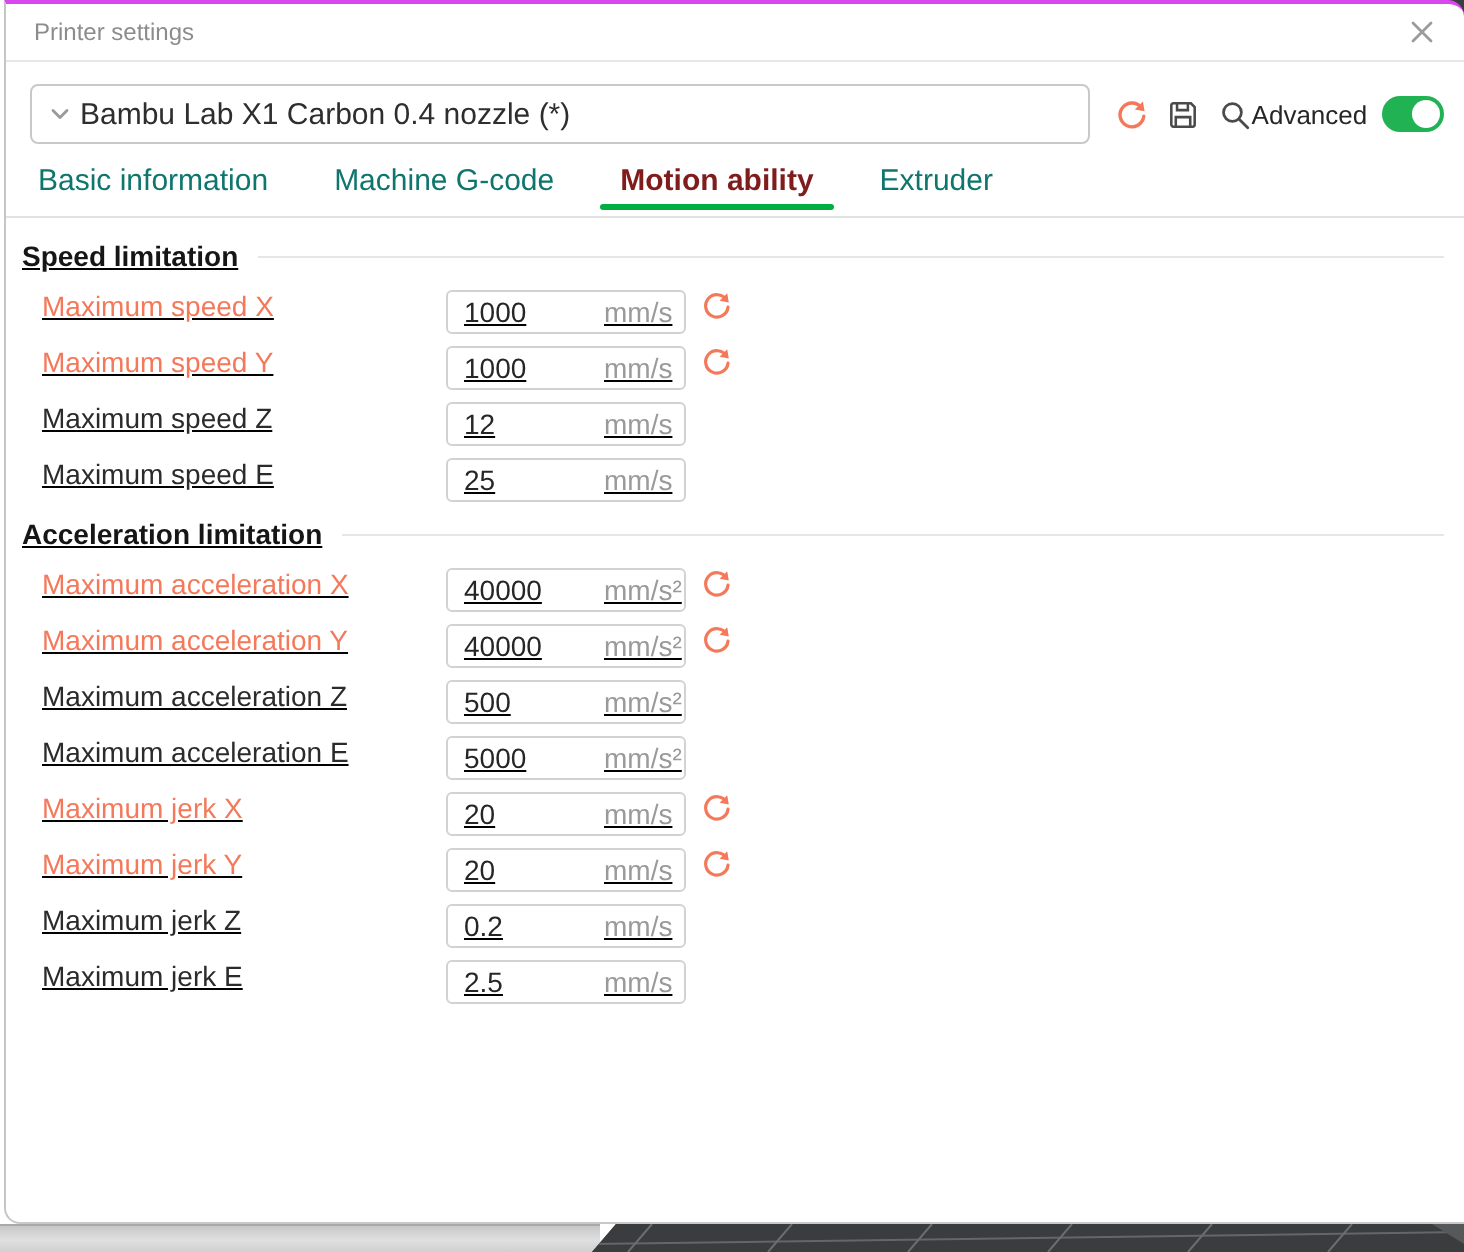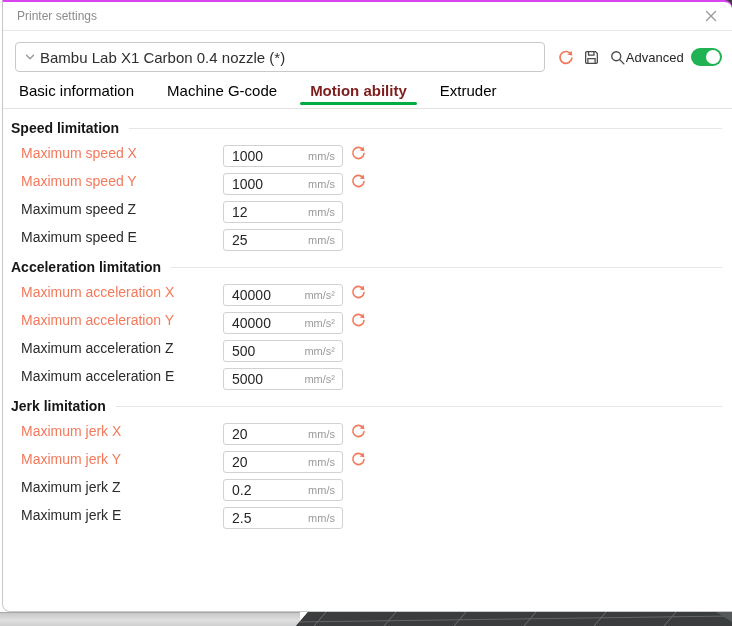--- a/index.html
+++ b/index.html
@@ -64,30 +64,30 @@
     position:absolute;top:2px;right:2px;width:14px;height:14px;
     border-radius:50%;background:#ffffff;
   }
   
   .tabbar{
     display:flex;align-items:flex-end;gap:13px;
     padding:0 0 0 6px;height:27px;
     border-bottom:1px solid #e2e2e2;
   }
   .tab{
-    font-size:15px;color:#000000;padding:0 10px 9px 10px;
+    font-size:15px;color:#0f766e;padding:0 10px 9px 10px;
     position:relative;cursor:pointer;white-space:nowrap;
   }
   .tab.active{color:#7f1d1d;font-weight:bold;}
   .tab.active::after{
     content:"";position:absolute;left:0;right:0;bottom:3px;height:3px;
     border-radius:2px;background:#00ae42;
   }
   
-  .content{padding:0;}
+  .content{padding:0;text-decoration:underline;}
   .section-header{
     display:flex;align-items:center;
     margin:10px 10px 8px 8px;height:18px;
   }
   .section-title{font-size:14px;font-weight:bold;color:#161616;white-space:nowrap;}
   .section-line{flex:1;height:1px;background:#e6e6e6;margin-left:10px;}
   .section + .section .section-header{margin-top:1px;}
   .row{
     display:flex;align-items:flex-start;height:28px;padding-left:18px;
   }
@@ -96,21 +96,21 @@
   .value-box{
     width:120px;height:22px;box-sizing:border-box;flex:none;
     border:1px solid #d2d2d2;border-radius:3px;background:#fff;
     display:flex;align-items:center;
   }
   .value-input{
     border:none;outline:none;background:transparent;
     font-family:"Liberation Sans","DejaVu Sans",sans-serif;
     font-size:14px;color:#262626;width:70px;padding:0 0 0 8px;
   }
-  .unit{font-size:11px;color:#9a9a9a;margin-left:auto;padding-right:7px;white-space:nowrap;}
+  .unit{font-size:14px;color:#9a9a9a;margin-left:auto;padding-right:7px;white-space:nowrap;}
   .row-undo{margin-left:7px;display:none;}
   .row.modified .row-undo{display:flex;cursor:pointer;}
 </style>
 </head>
 <body>
 
 <div class="backdrop-corner"></div>
 <div class="backdrop-strip">
   <div class="strip-left"></div>
   <div class="strip-right">
@@ -283,24 +283,20 @@
     <span class="value-box">
       <input class="value-input" type="text" value="5000" style="">
       <span class="unit">mm/s²</span>
     </span>
 
   </div>
 </div>
   </div>
 
   <div class="section">
-    <div class="section-header">
-      <span class="section-title">Jerk limitation</span>
-      <span class="section-line"></span>
-    </div>
     <div class="rows">
   <div class="row modified">
     <span class="row-label">Maximum jerk X</span>
     <span class="value-box">
       <input class="value-input" type="text" value="20" style="">
       <span class="unit">mm/s</span>
     </span>
     <span class="row-undo">
       <svg width="16" height="16" viewBox="0 0 16 16">
         <path d="M13.2 5.0 A 5.6 5.6 0 1 0 14 8.6" fill="none" stroke="#f4795b" stroke-width="1.6" stroke-linecap="round"></path>

